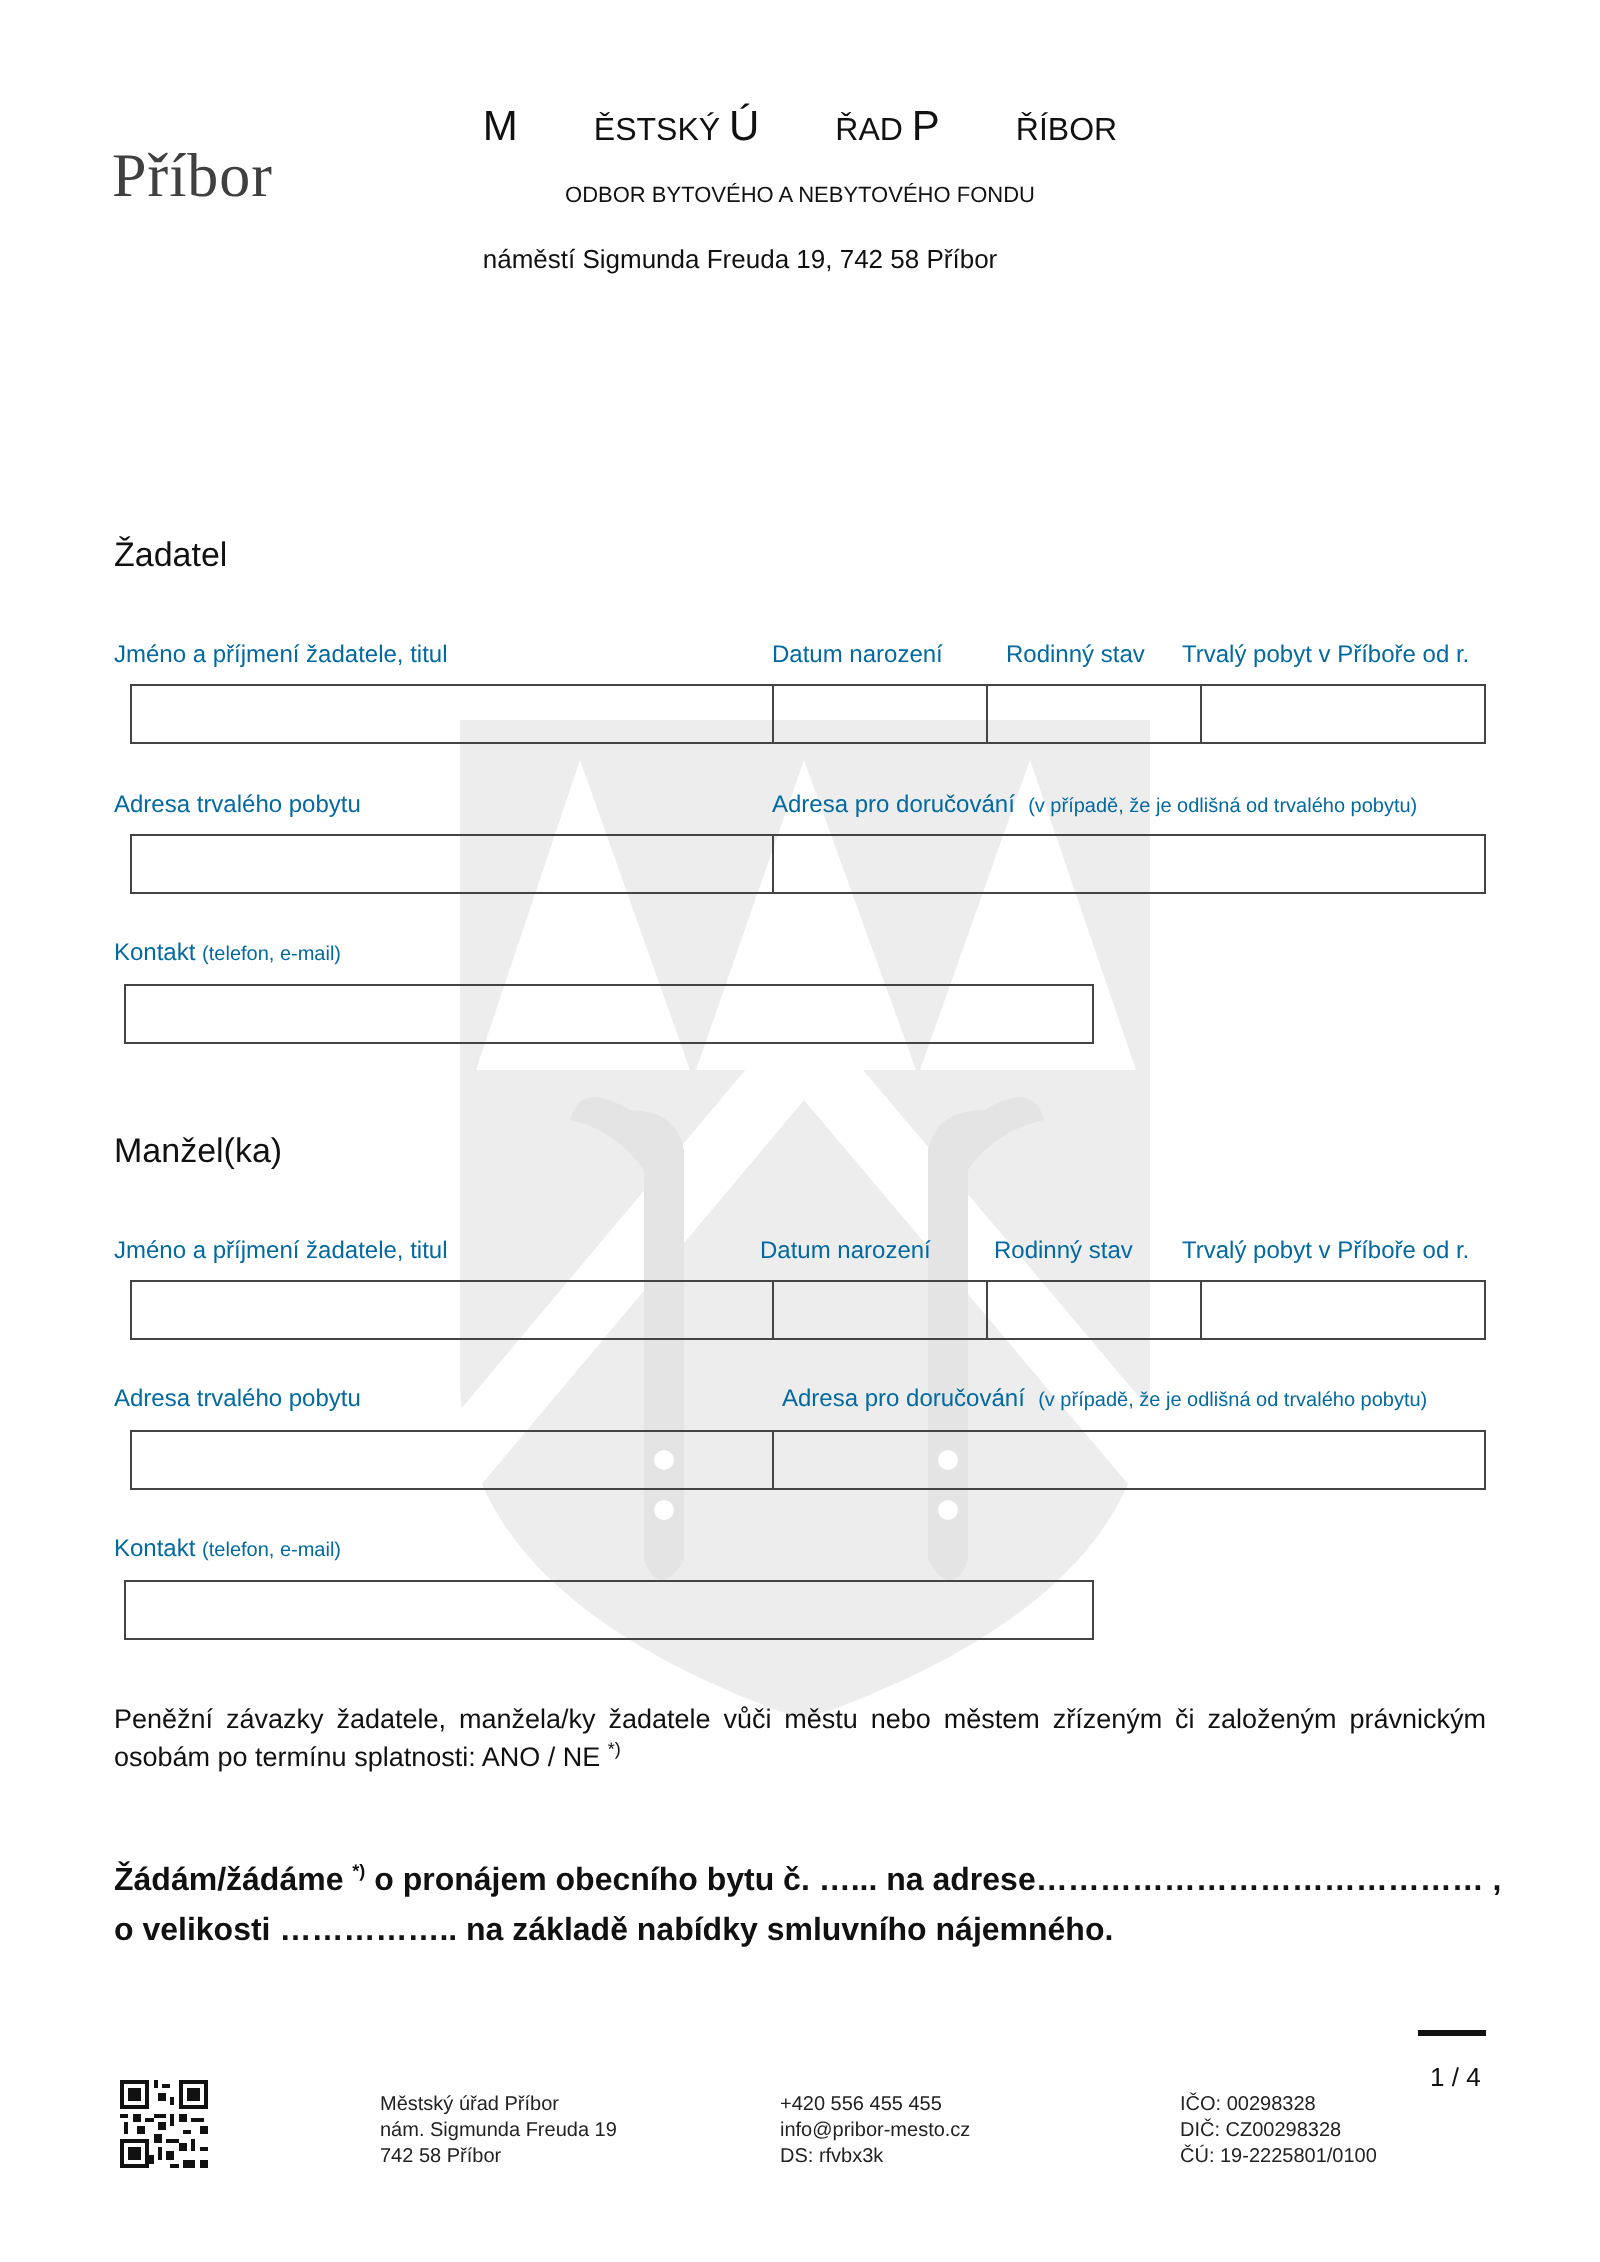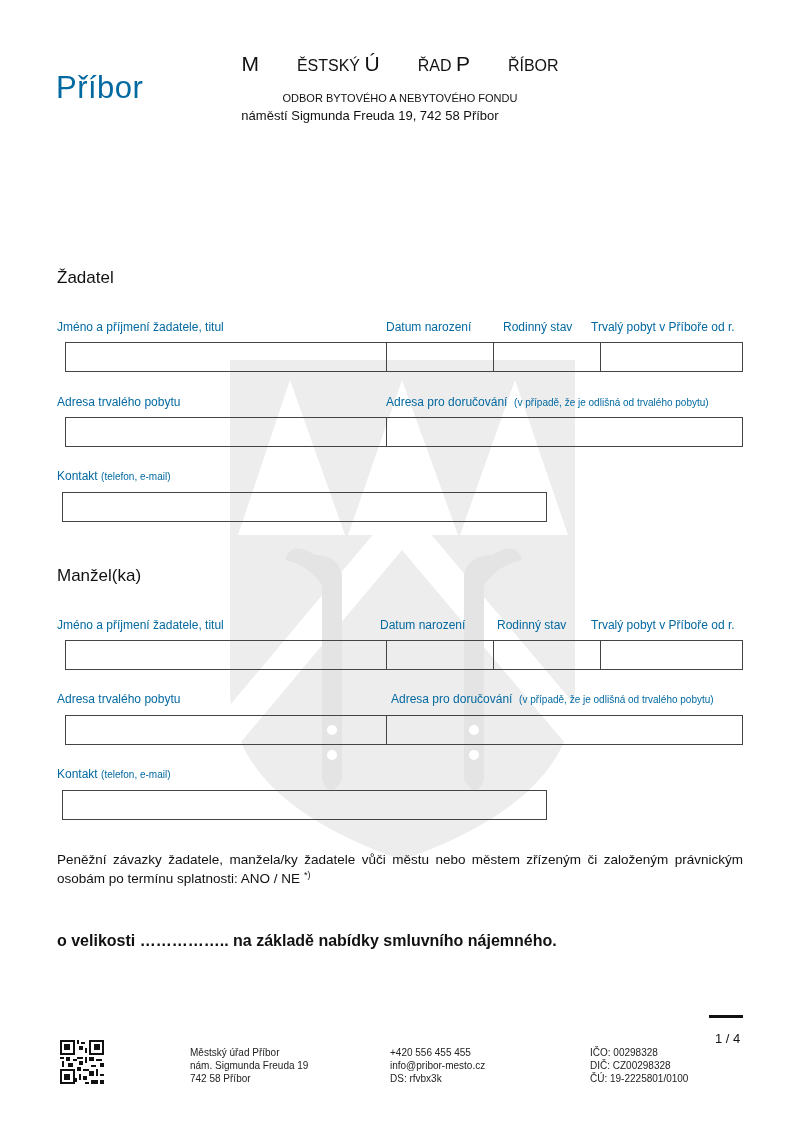--- a/index.html
+++ b/index.html
@@ -4,26 +4,26 @@
   <style>
     * { margin: 0; padding: 0; box-sizing: border-box; }
     html, body { width: 800px; height: 1131px; background: #ffffff; overflow: hidden; }
     body { position: relative; font-family: "Liberation Sans", sans-serif; color: #111; }
 
     .abs { position: absolute; }
 
     
     .watermark { position: absolute; left: 230px; top: 360px; width: 345px; height: 500px; z-index: 0; }
 
-    .logo { left: 56px; top: 70px; font-size: 31px; color: #0369a1; letter-spacing: 0.5px; font-family: Liberation Sans, sans-serif; }
+    .logo { left: 56px; top: 70px; font-size: 31px; color: #404040; letter-spacing: 0.5px; font-family: Liberation Serif, serif; }
 
     .hdr-title { left: 0; width: 800px; text-align: center; top: 52px; font-size: 21px; color: #111; }
     .hdr-title .sc { font-size: 16px; padding-left: 38px; }
     .hdr-dept { left: 0; width: 800px; text-align: center; top: 92px; font-size: 11px; padding-left: 0; }
-    .hdr-addr { left: 0; width: 740px; text-align: center; top: 108px; font-size: 13px; }
+    .hdr-addr { left: 0; width: 740px; text-align: center; top: 122px; font-size: 13px; }
     .hdr-title, .hdr-dept, .hdr-addr { padding-left: 0; }
 
     .doc-title { left: 0; width: 800px; text-align: center; top: 160px; font-size: 21px; font-weight: bold; line-height: 38px; }
 
     .section-h { left: 57px; font-size: 17px; font-weight: normal; }
 
     .lbl { font-size: 12px; color: #0369a1; white-space: nowrap; }
     .lbl .small { font-size: 10px; }
 
     .box { position: absolute; border: 1px solid #444; background: transparent; z-index: 1; }
@@ -138,20 +138,21 @@
 
 <div class="abs lbl" style="left:57px; top:767px;"><span>Kontakt</span> <span class="small">(telefon, e-mail)</span></div>
 
 <div class="box" style="left:62px; top:790px; width:485px; height:30px;">
   <input class="field" style="left: 0px; width: 483px;" value="">
 </div>
 
 <div class="abs para"><span>Peněžní závazky žadatele, manžela/ky žadatele vůči městu nebo městem zřízeným či založeným právnickým osobám po termínu splatnosti:  ANO / NE </span><sup>*)</sup></div>
 
 <div class="abs request">
+  <div><span>Žádám/žádáme </span><sup>*)</sup><span> o pronájem obecního bytu č. …... na adrese…………………………………… ,</span></div>
   <div>o velikosti ……………..  na základě nabídky smluvního nájemného.</div>
 </div>
 
 <div class="abs footer-rule"></div>
 <div class="abs page-num">1 / 4</div>
 
 <svg class="abs qr" viewBox="0 0 21 21" shape-rendering="crispEdges">
   <rect width="21" height="21" fill="#fff"></rect>
   <g fill="#111">
     <rect x="0" y="0" width="7" height="7"></rect>

